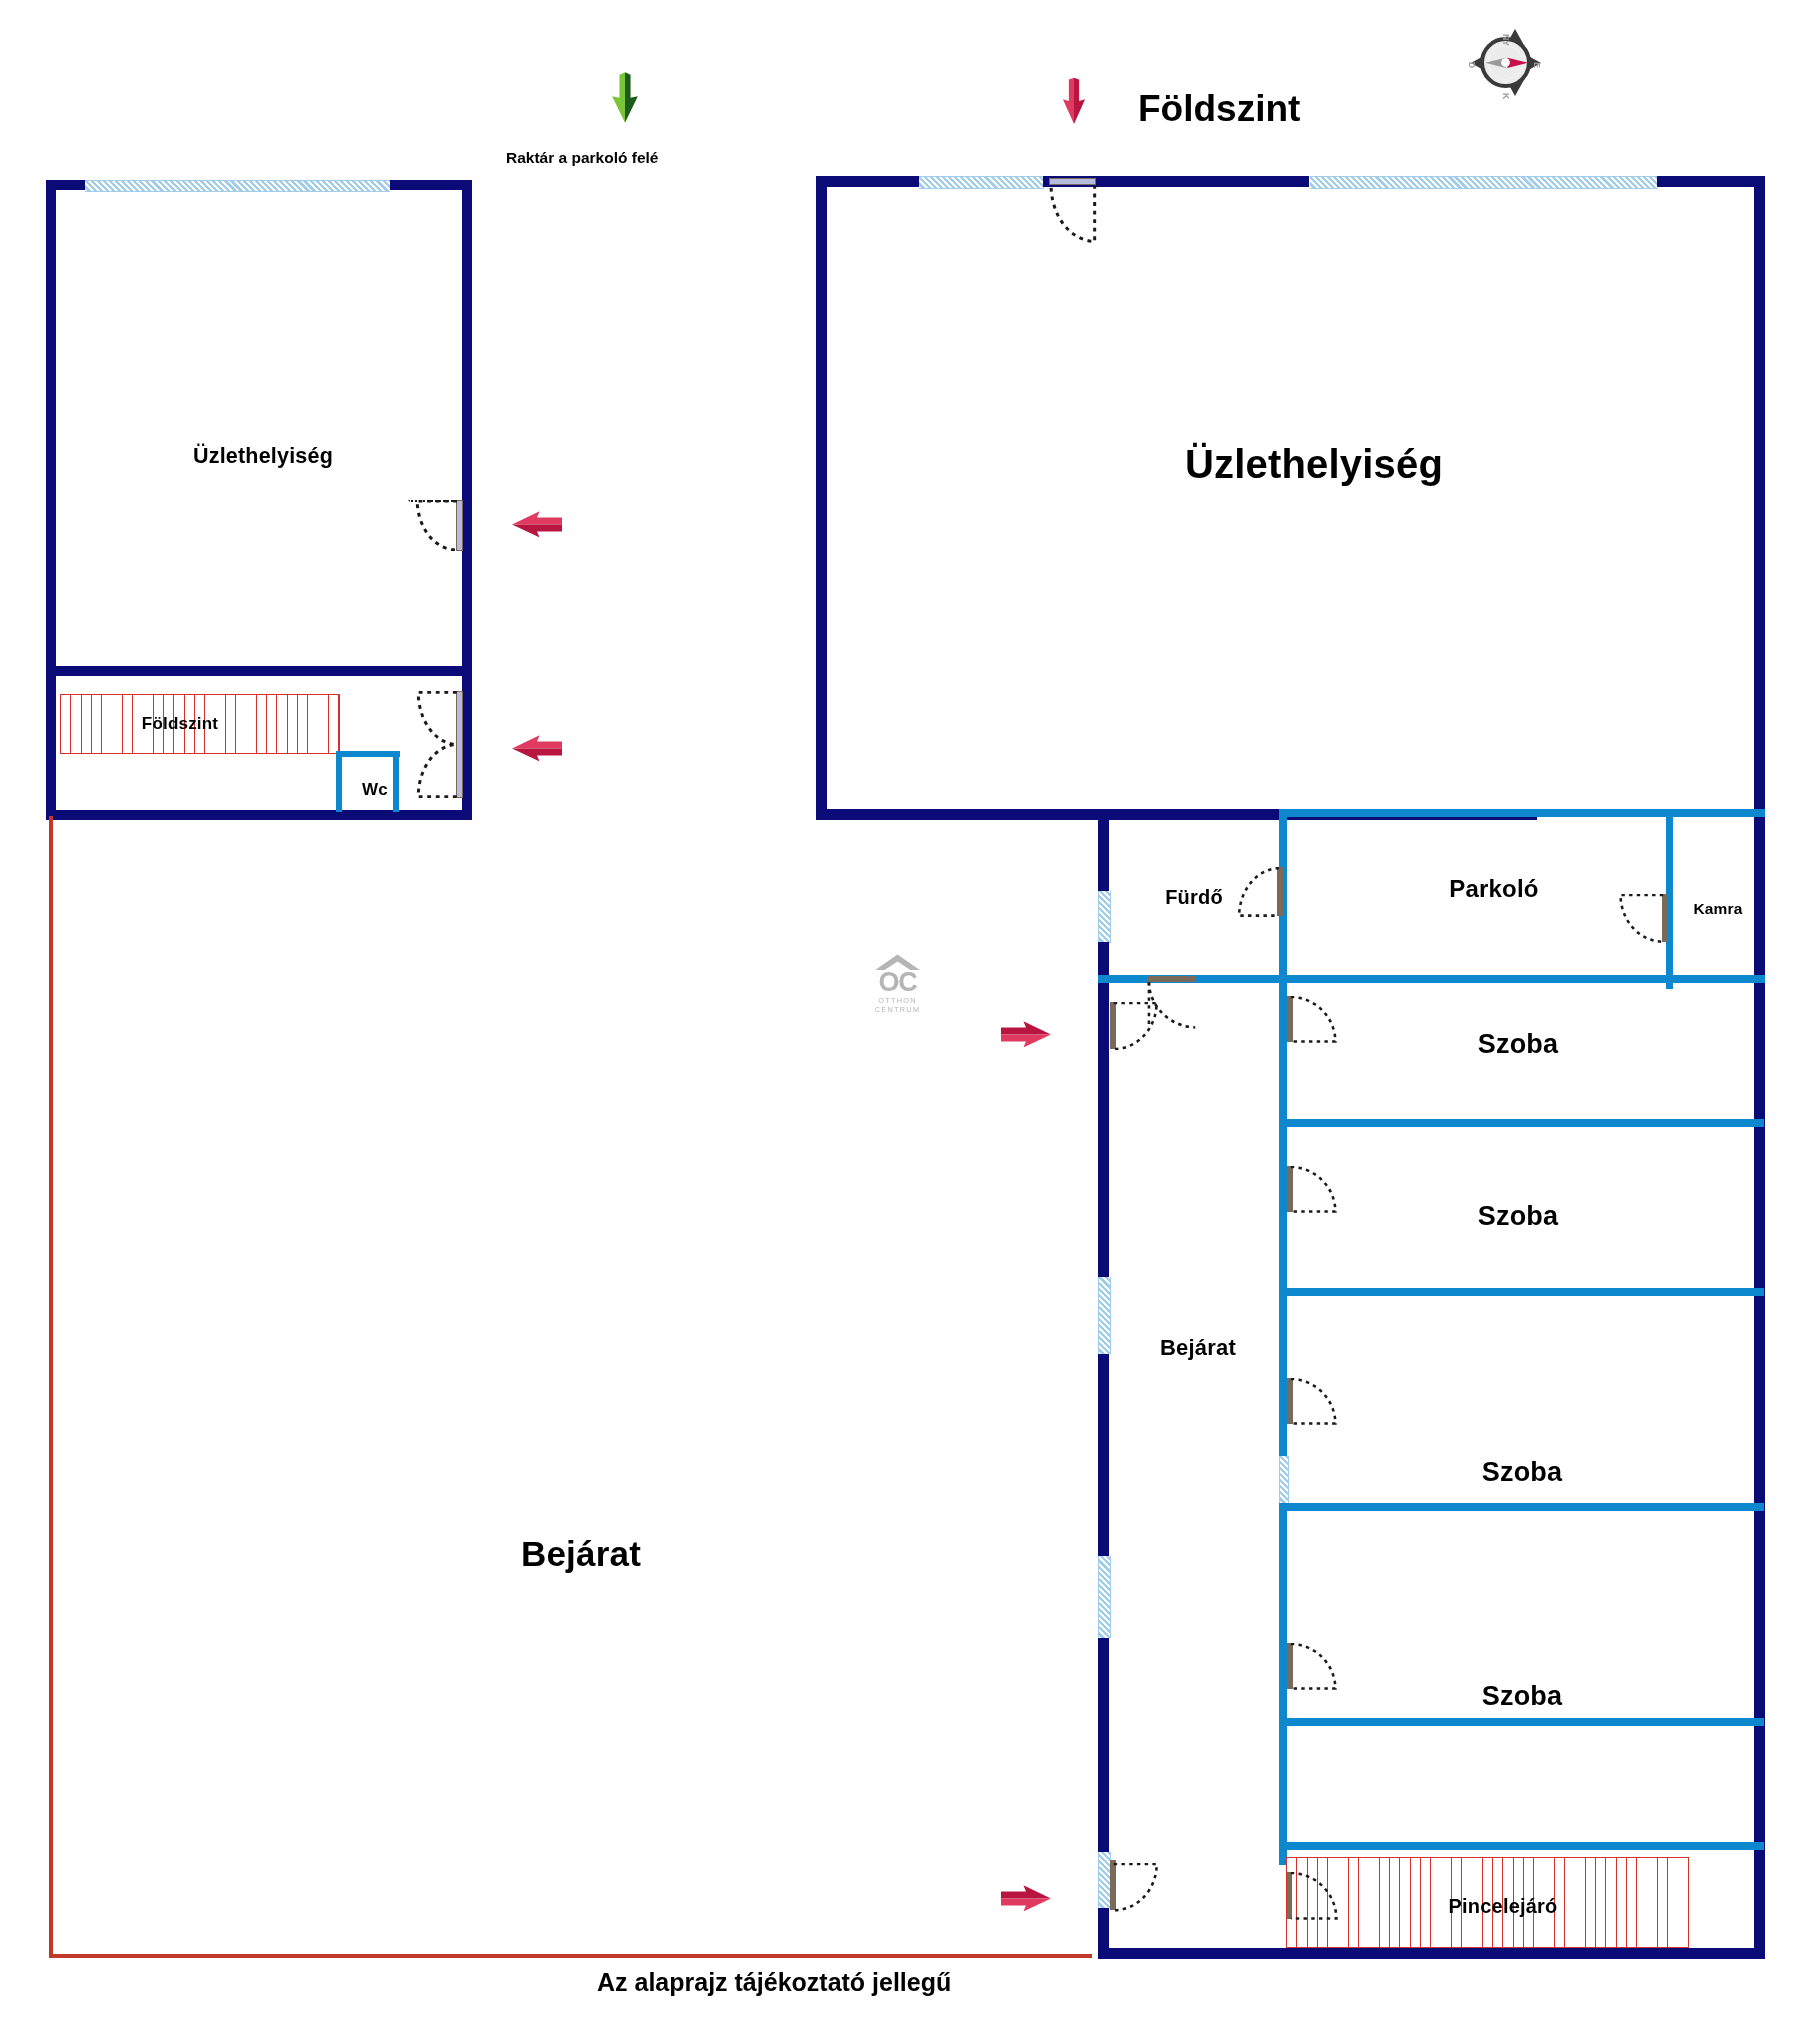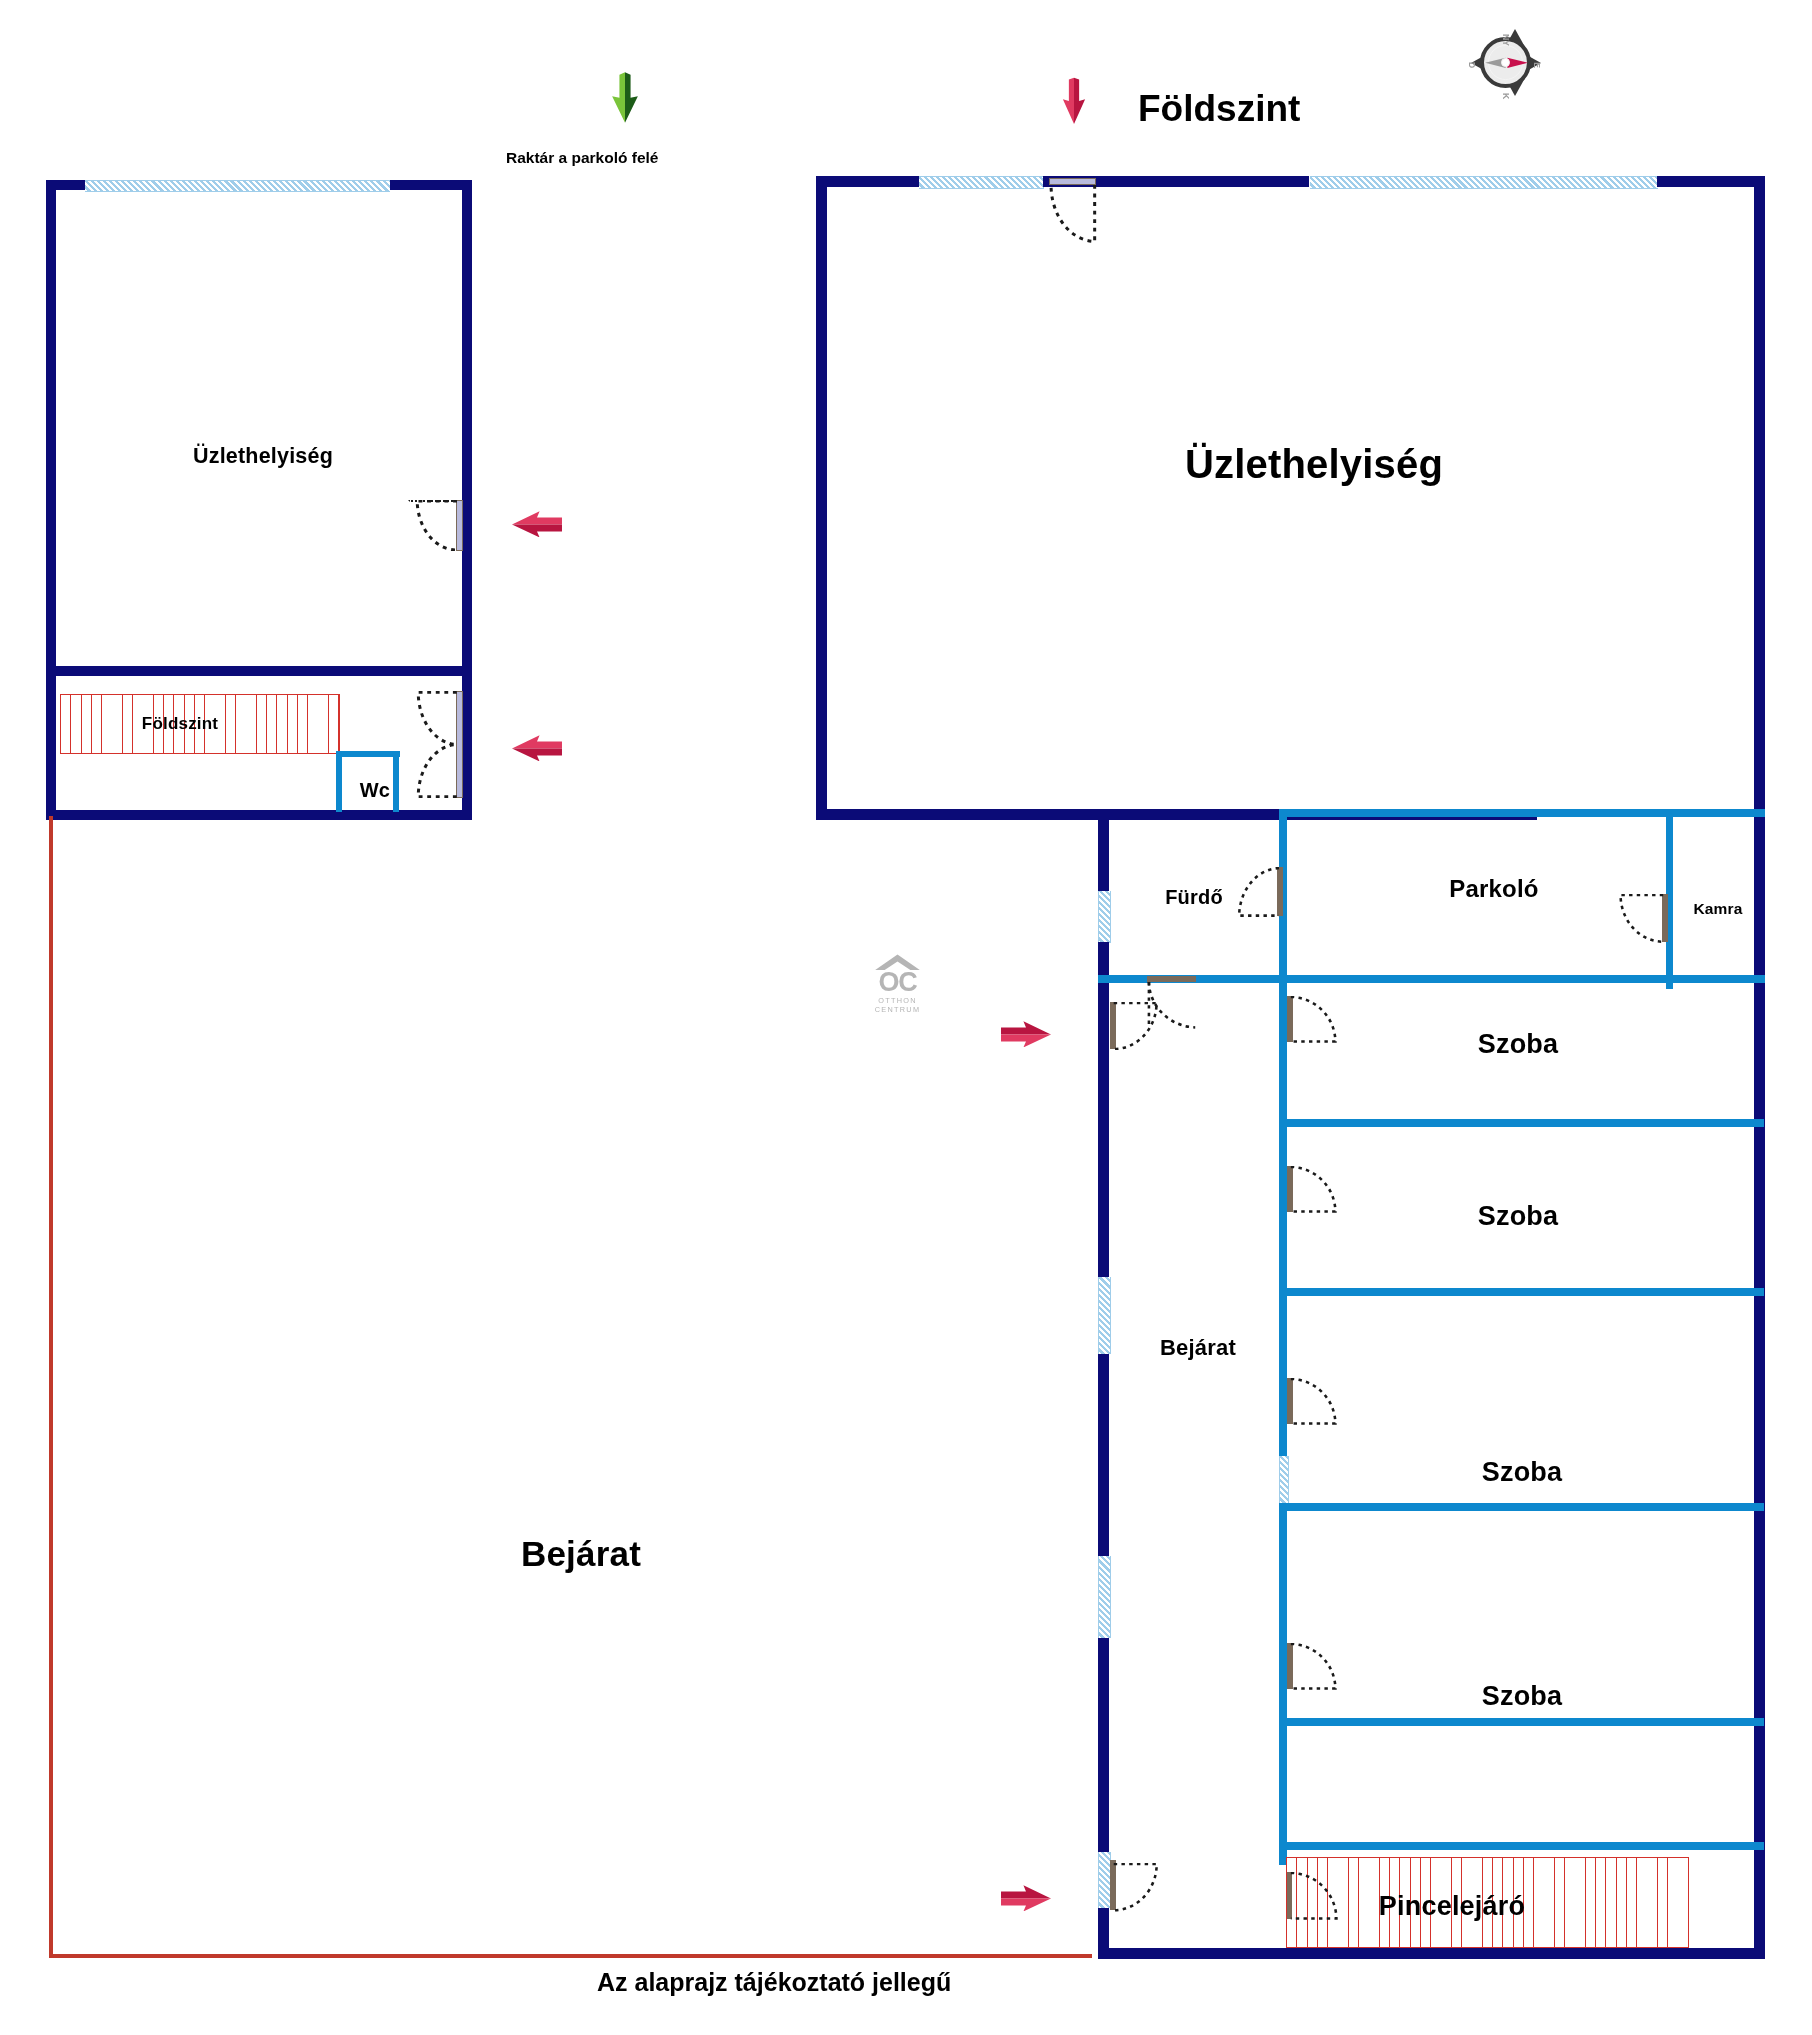--- a/index.html
+++ b/index.html
@@ -114,21 +114,21 @@
       <path d="M 104 2 L 12 2 A 92 116 0 0 0 104 116" fill="none" stroke="#1a1a1a" stroke-width="7" stroke-dasharray="9 11"></path>
     </svg>
   </div>
 
   <div class="hatch-red" style="left:60px;top:694px;width:280px;height:60px;"></div>
   <div class="room-label" style="left:180px;top:724px;font-size:17px;">Földszint</div>
 
   <div class="wall-in" style="left:336px;top:751px;width:6px;height:61px;"></div>
   <div class="wall-in" style="left:336px;top:751px;width:64px;height:6px;"></div>
   <div class="wall-in" style="left:393px;top:751px;width:6px;height:61px;"></div>
-  <div class="room-label" style="left:375px;top:790px;font-size:20px;">Wc</div>
+  <div class="room-label" style="left:375px;top:790px;font-size:17px;">Wc</div>
 
   <div class="door" style="left:412px;top:691px;width:51px;height:107px;">
     <div class="leaf" style="right:0;top:0;width:6.9px;height:107px;"></div>
     <svg style="position:absolute;left:0;top:0;" width="51" height="107" viewBox="0 0 118 250">
       <path d="M 104 3 L 14 3 A 92 122 0 0 0 104 125" fill="none" stroke="#1a1a1a" stroke-width="7" stroke-dasharray="9 11"></path>
       <path d="M 104 247 L 14 247 A 92 122 0 0 1 104 125" fill="none" stroke="#1a1a1a" stroke-width="7" stroke-dasharray="9 11"></path>
     </svg>
   </div>
 
   <svg class="arrow" style="left:511px;top:509px;" width="52" height="28" viewBox="0 0 120 65">
@@ -202,21 +202,21 @@
   <div class="room-label" style="left:1194px;top:897px;font-size:20px;">Fürdő</div>
   <div class="room-label" style="left:1494px;top:889px;font-size:24px;">Parkoló</div>
   <div class="room-label" style="left:1718px;top:909px;font-size:15.5px;">Kamra</div>
   <div class="room-label" style="left:1198px;top:1348px;font-size:22px;">Bejárat</div>
   <div class="room-label" style="left:1518px;top:1044px;font-size:27px;">Szoba</div>
   <div class="room-label" style="left:1518px;top:1216px;font-size:27px;">Szoba</div>
   <div class="room-label" style="left:1522px;top:1472px;font-size:27px;">Szoba</div>
   <div class="room-label" style="left:1522px;top:1696px;font-size:27px;">Szoba</div>
 
   <div class="hatch-red" style="left:1286px;top:1857px;width:403px;height:91px;"></div>
-  <div class="room-label" style="left:1452px;top:1906px;font-size:27px;">Pincelejáró</div>
+  <div class="room-label" style="left:1503px;top:1906px;font-size:20px;">Pincelejáró</div>
 
   <div class="door" style="left:1237px;top:867px;width:45px;height:49px;">
     <div class="leaf" style="right:-1.3px;top:0;width:6px;height:49px;border-color:#7a6a5a;background:#7a6a5a;"></div>
     <svg style="position:absolute;left:0;top:0;" width="45" height="51" viewBox="0 0 105 118">
       <path d="M 98 2 A 96 113 0 0 0 5 113 L 98 113" fill="none" stroke="#1a1a1a" stroke-width="6" stroke-dasharray="8 10"></path>
     </svg>
   </div>
 
   <div class="door" style="left:1147px;top:982px;width:49px;height:47px;">
     <div class="leaf" style="left:0;top:-6px;width:49px;height:6px;background:#7a6a5a;border-color:#7a6a5a;"></div>

